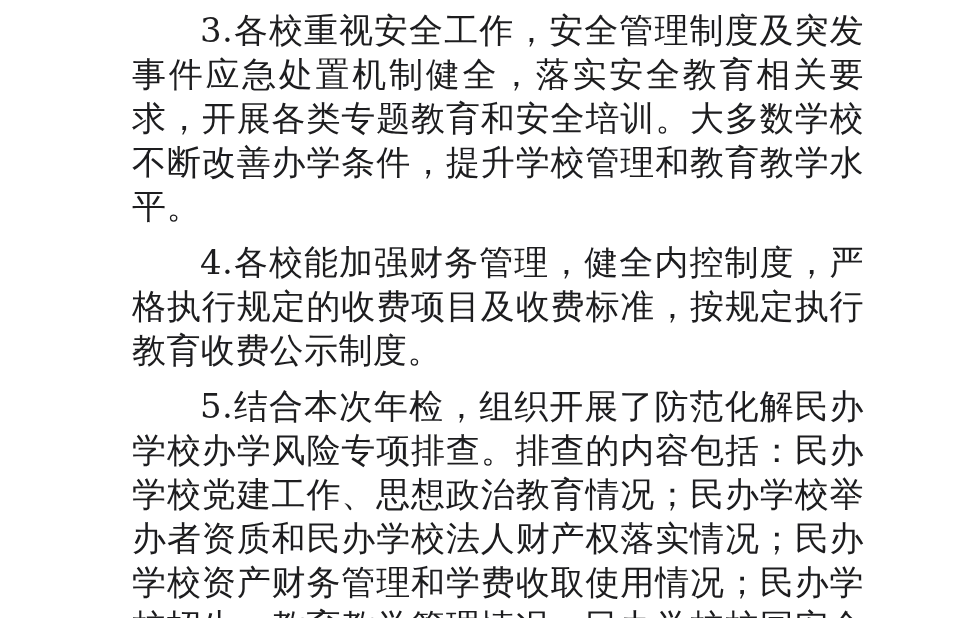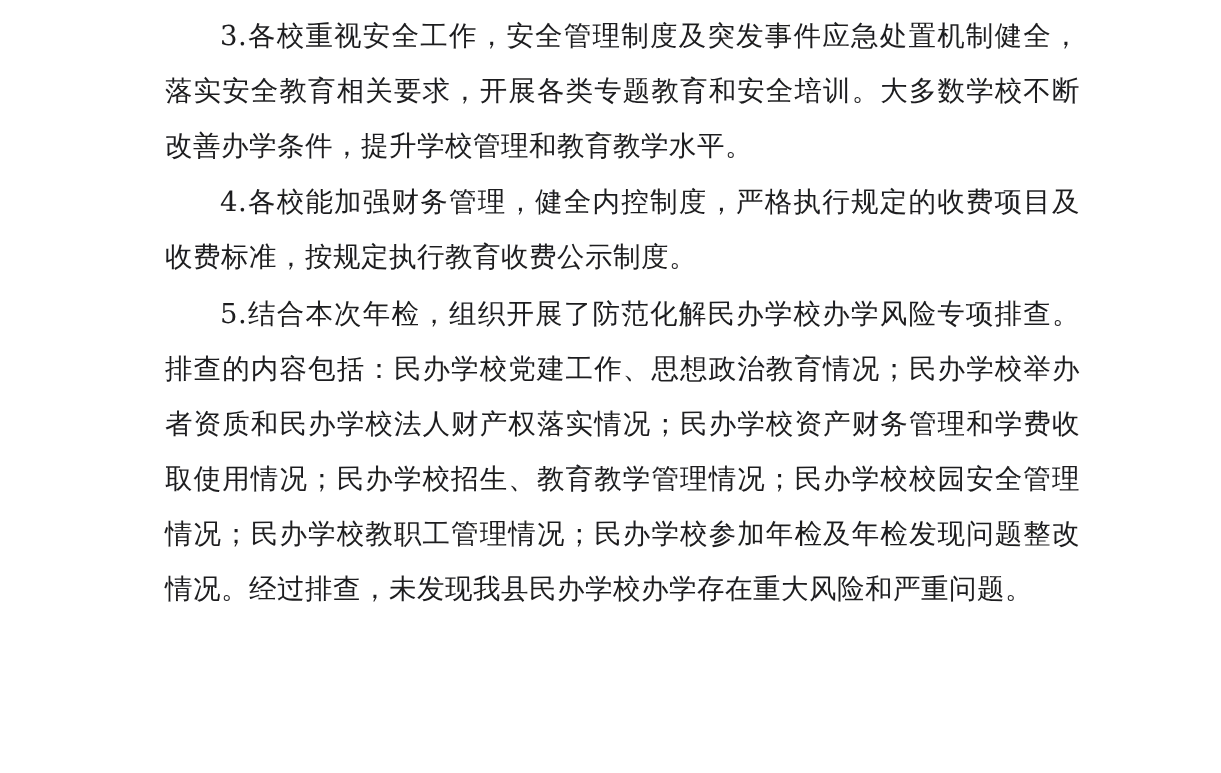--- a/index.html
+++ b/index.html
@@ -21,32 +21,32 @@
     box-sizing: border-box;
   }
   .doc-body {
     position: absolute;
     left: 132px;
     top: 8px;
     width: 732px;
   }
   .para {
     margin: 0 0 0 0;
-    font-size: 22px;
+    font-size: 34px;
     line-height: 44px;
     color: #1d1d1f;
     text-align: justify;
     text-justify: inter-ideograph;
     text-indent: 2em;
     letter-spacing: 0.4px;
     font-weight: 500;
     font-family: "DejaVu Serif", "Liberation Serif", serif;
   }
   .para + .para {
-    margin-top: 1px;
+    margin-top: 12px;
   }
 </style>
 </head>
 <body>
 
 <div class="page">
   <div class="doc-body">
     <p class="para">3.各校重视安全工作，安全管理制度及突发事件应急处置机制健全，落实安全教育相关要求，开展各类专题教育和安全培训。大多数学校不断改善办学条件，提升学校管理和教育教学水平。</p>
     <p class="para">4.各校能加强财务管理，健全内控制度，严格执行规定的收费项目及收费标准，按规定执行教育收费公示制度。</p>
     <p class="para">5.结合本次年检，组织开展了防范化解民办学校办学风险专项排查。排查的内容包括：民办学校党建工作、思想政治教育情况；民办学校举办者资质和民办学校法人财产权落实情况；民办学校资产财务管理和学费收取使用情况；民办学校招生、教育教学管理情况；民办学校校园安全管理情况；民办学校教职工管理情况；民办学校参加年检及年检发现问题整改情况。经过排查，未发现我县民办学校办学存在重大风险和严重问题。</p>

